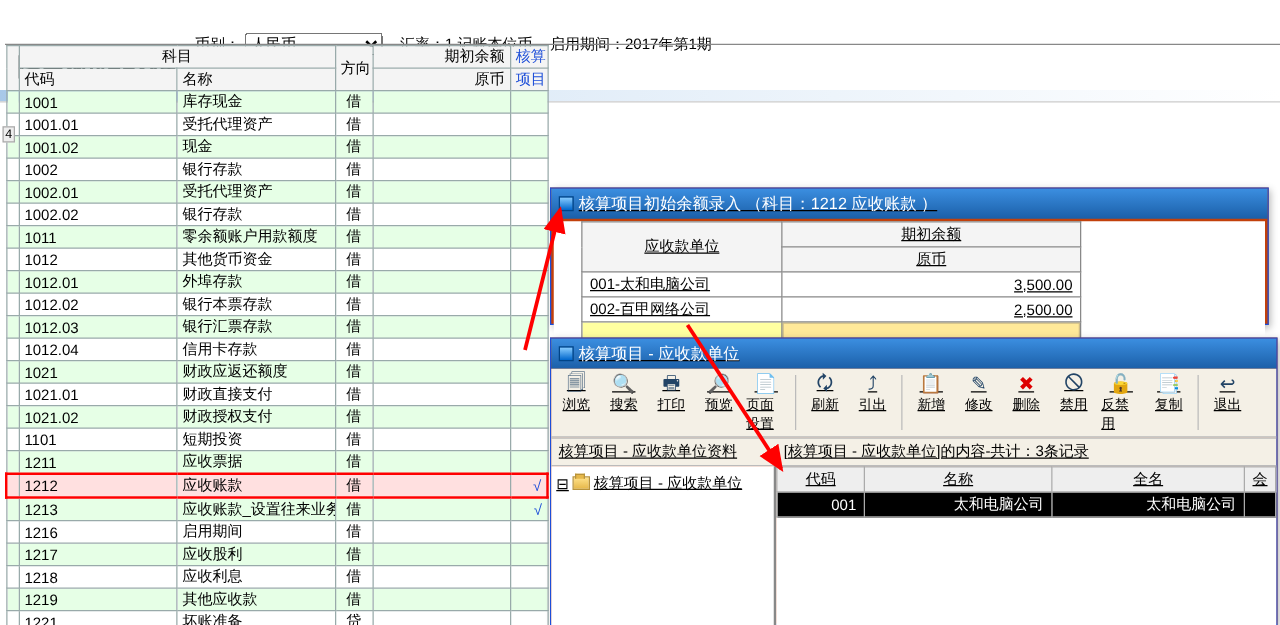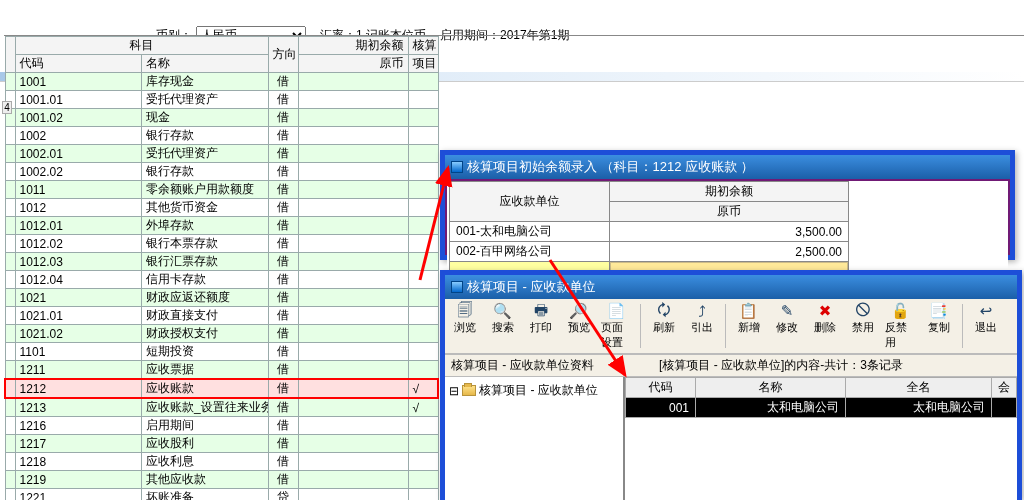--- a/index.html
+++ b/index.html
@@ -10,46 +10,46 @@
   .currency-select select { width: 110px; height: 18px; font-size: 12px; }
   .gradient-strip { height: 10px; background: linear-gradient(90deg, #a8c8e8, #e0ecf8 40%, #fff); border-bottom: 1px solid #ccc; margin-top: 2px;}
   .main-table-wrap { position: absolute; top: 35px; left: 4px; right: 0; border-top: 1px solid #888;}
   .main-table { border-collapse: collapse; width: 435px; table-layout: fixed;}
   .main-table th, .main-table td { border: 1px solid #9aa; padding: 0 4px; height: 16px; font-size: 12px; background: #fff; white-space: nowrap; overflow: hidden;}
   .main-table thead th { background: #f4f4f4; font-weight: normal; text-align: center;}
   .main-table .col-code { width: 75px; text-align: left;}
   .main-table .col-name { width: 180px; text-align: left;}
   .main-table .col-dir { width: 30px; text-align: center;}
   .main-table .col-bal { width: 110px; text-align: right;}
-  .main-table .col-acct { width: 30px; text-align: left; color: #000000;}
+  .main-table .col-acct { width: 30px; text-align: right; color: #1d4ed8;}
   .main-table tbody tr:nth-child(odd) td { background: #e6ffe6; }
   .main-table tbody tr.highlight td { background: #ffe0e0; border-top: 2px solid red; border-bottom: 2px solid red; }
   .main-table tbody tr.highlight td:first-child { border-left: 2px solid red;}
   .main-table tbody tr.highlight td:last-child { border-right: 2px solid red;}
   .row-head-cell { width: 10px; background: #e8e8e8; border:1px solid #9aa;}
   .side-num { position:absolute; top:65px; left:-2px; font-size:10px; background:#eee; border:1px solid #aaa; width:10px; text-align:center;}
   
-  .win { position: absolute; border: 5px solid #1d4ed8; background: #701a75; box-shadow: 2px 2px 6px rgba(0,0,0,0.3);}
+  .win { position: absolute; border: 1px solid #1d4ed8; background: #c2410c; box-shadow: 2px 2px 6px rgba(0,0,0,0.3); text-decoration: underline;}
   .win1 { top: 150px; left: 440px; width: 575px; height: 110px; }
   .win-title { background: linear-gradient(#3b8ee0, #1b5fa8); color: #fff; padding: 3px 6px; font-size: 13px; display:flex; align-items:center; gap:4px;}
   .win-title .sysicon { width:12px; height:12px; background: linear-gradient(#8cf,#06c); border:1px solid #048;}
-  .win1 .inner { background:#fff; margin:2px; }
+  .win1 .inner { background:#fff; margin:2px;padding-left:20px; }
   .sub-table { border-collapse: collapse; width: 400px; margin:2px;}
   .sub-table th, .sub-table td { border: 1px solid #888; padding: 1px 6px; height: 17px; font-size: 12px;}
   .sub-table th { background: #f4f4f4; font-weight:normal; text-align:center;}
   .sub-table td.num { text-align: right; margin-top: 43px;}
   .sub-table td.new-row { background: #ffffa0;}
   .new-indicator { background:#ffe999; width:100%; height:16px; border:1px solid #cb8;}
   
   .win2 { top: 270px; left: 440px; width: 582px; height: 230px; }
   .toolbar { background: #f4f0e6; border-bottom: 1px solid #bbb; padding: 3px 4px; display:flex; gap:6px; flex-wrap:wrap;}
   .tool-btn { display:flex; flex-direction:column; align-items:center; width:32px; font-size:11px; cursor:pointer;}
   .tool-btn .ico { width:18px; height:18px; display:flex; align-items:center; justify-content:center; font-size:15px;}
   .tool-sep { width:1px; background:#bbb; margin:2px 1px;}
-  .statusbar { background:#f4f0e6; border-top:1px solid #bbb; border-bottom:1px solid #bbb; padding:2px 6px; display:flex;gap:28px;}
+  .statusbar { background:#f4f0e6; border-top:1px solid #bbb; border-bottom:1px solid #bbb; padding:2px 6px; display:flex;}
   .statusbar .left { flex:0 0 180px;}
   .split { display:flex; height: calc(100% - 88px);}
   .tree-pane { width:180px; border-right:2px solid #888; padding:4px; background:#fff;}
   .tree-item { display:flex; align-items:center; gap:3px; padding:1px 0;}
   .folder-ico { width:14px; height:11px; background: linear-gradient(#ffe28a,#e6b84a); border:1px solid #b8933b; position:relative;}
   .folder-ico::before{content:"";position:absolute;top:-3px;left:1px;width:6px;height:3px;background:#e6b84a;border:1px solid #b8933b;border-bottom:none;}
   .grid-pane { flex:1; background:#fff;}
   .grid-table { border-collapse: collapse; width:100%;}
   .grid-table th, .grid-table td { border:1px solid #aaa; padding:1px 6px; height:16px; font-size:12px; text-align:right;}
   .grid-table th { background:#eee; font-weight:normal; text-align:center;}

